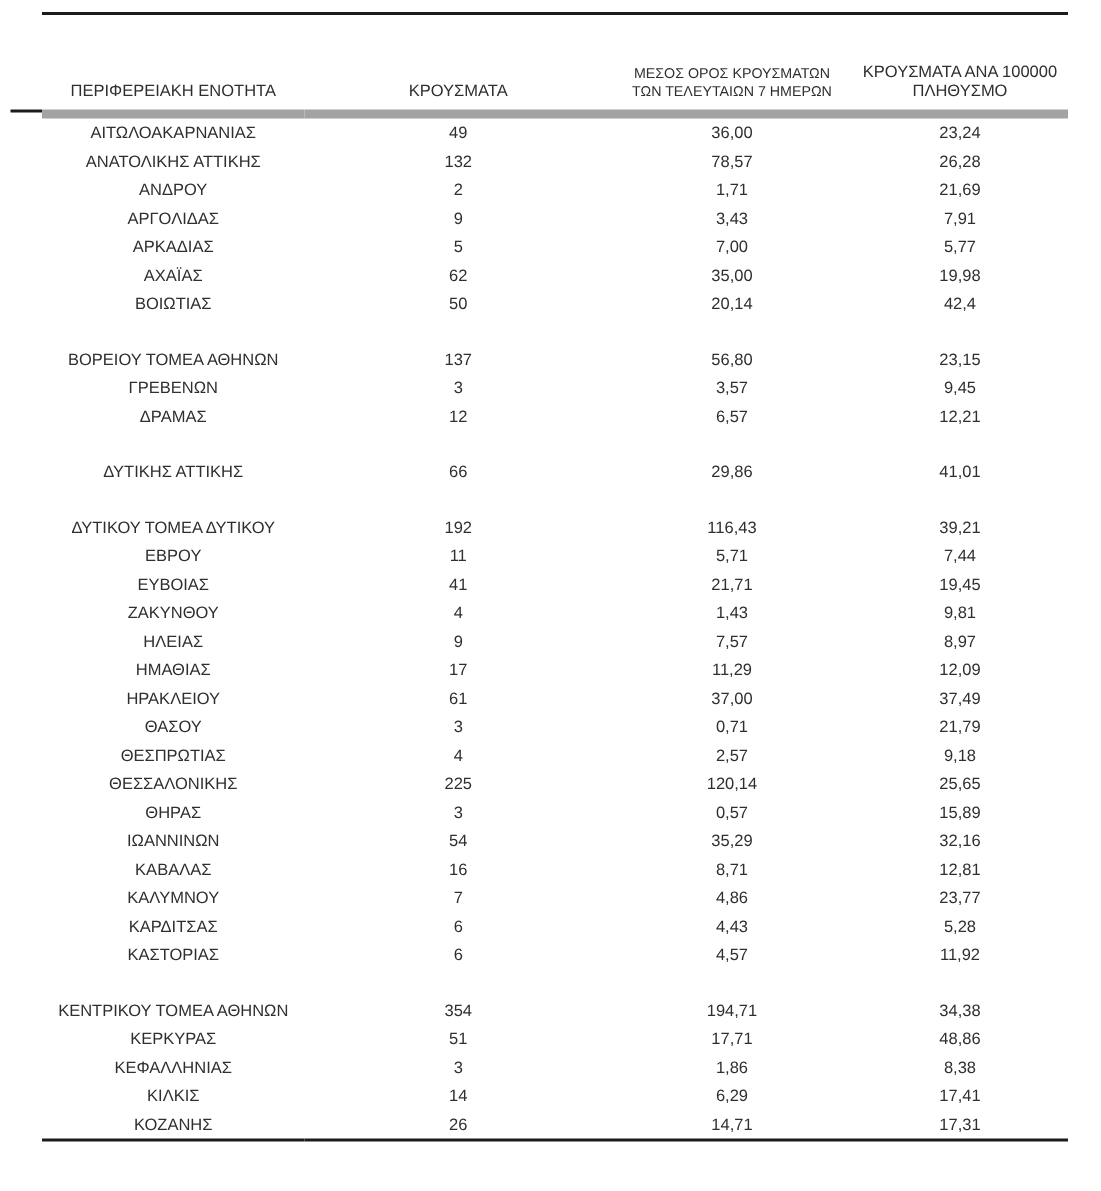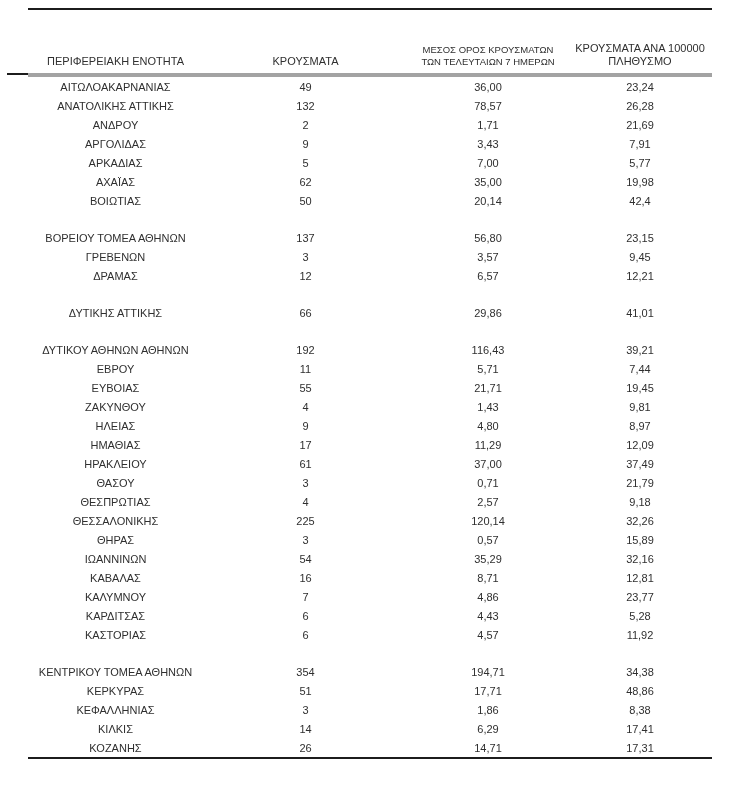--- a/index.html
+++ b/index.html
@@ -44,21 +44,21 @@
   }
   col.c-region  { width: 175px; }
   col.c-cases   { width: 205px; }
   col.c-avg     { width: 160px; }
   col.c-per100k { width: 144px; }
   thead th {
     font-weight: normal;
     vertical-align: bottom;
     text-align: center;
     padding: 0 0 5px 0;
-    border-bottom: 4px solid #a3a3a3;
+    border-bottom: 6px solid #a3a3a3;
     font-size: 11px;
     line-height: 13px;
     white-space: nowrap;
   }
   thead th .hline { display: block; }
   thead th.small {
     font-size: 9.5px;
     line-height: 12px;
   }
   tbody td {
@@ -175,47 +175,47 @@
         <tr>
           <td>ΔΥΤΙΚΗΣ ΑΤΤΙΚΗΣ</td>
           <td>66</td>
           <td>29,86</td>
           <td>41,01</td>
         </tr>
         <tr class="spacer">
           <td colspan="4"></td>
         </tr>
         <tr>
-          <td>ΔΥΤΙΚΟΥ ΑΘΗΝΩΝ ΑΘΗΝΩΝ</td>
+          <td>ΔΥΤΙΚΟΥ ΤΟΜΕΑ ΔΥΤΙΚΟΥ</td>
           <td>192</td>
           <td>116,43</td>
           <td>39,21</td>
         </tr>
         <tr>
           <td>ΕΒΡΟΥ</td>
           <td>11</td>
           <td>5,71</td>
           <td>7,44</td>
         </tr>
         <tr>
           <td>ΕΥΒΟΙΑΣ</td>
-          <td>55</td>
+          <td>41</td>
           <td>21,71</td>
           <td>19,45</td>
         </tr>
         <tr>
           <td>ΖΑΚΥΝΘΟΥ</td>
           <td>4</td>
           <td>1,43</td>
           <td>9,81</td>
         </tr>
         <tr>
           <td>ΗΛΕΙΑΣ</td>
           <td>9</td>
-          <td>4,80</td>
+          <td>7,57</td>
           <td>8,97</td>
         </tr>
         <tr>
           <td>ΗΜΑΘΙΑΣ</td>
           <td>17</td>
           <td>11,29</td>
           <td>12,09</td>
         </tr>
         <tr>
           <td>ΗΡΑΚΛΕΙΟΥ</td>
@@ -232,21 +232,21 @@
         <tr>
           <td>ΘΕΣΠΡΩΤΙΑΣ</td>
           <td>4</td>
           <td>2,57</td>
           <td>9,18</td>
         </tr>
         <tr>
           <td>ΘΕΣΣΑΛΟΝΙΚΗΣ</td>
           <td>225</td>
           <td>120,14</td>
-          <td>32,26</td>
+          <td>25,65</td>
         </tr>
         <tr>
           <td>ΘΗΡΑΣ</td>
           <td>3</td>
           <td>0,57</td>
           <td>15,89</td>
         </tr>
         <tr>
           <td>ΙΩΑΝΝΙΝΩΝ</td>
           <td>54</td>

